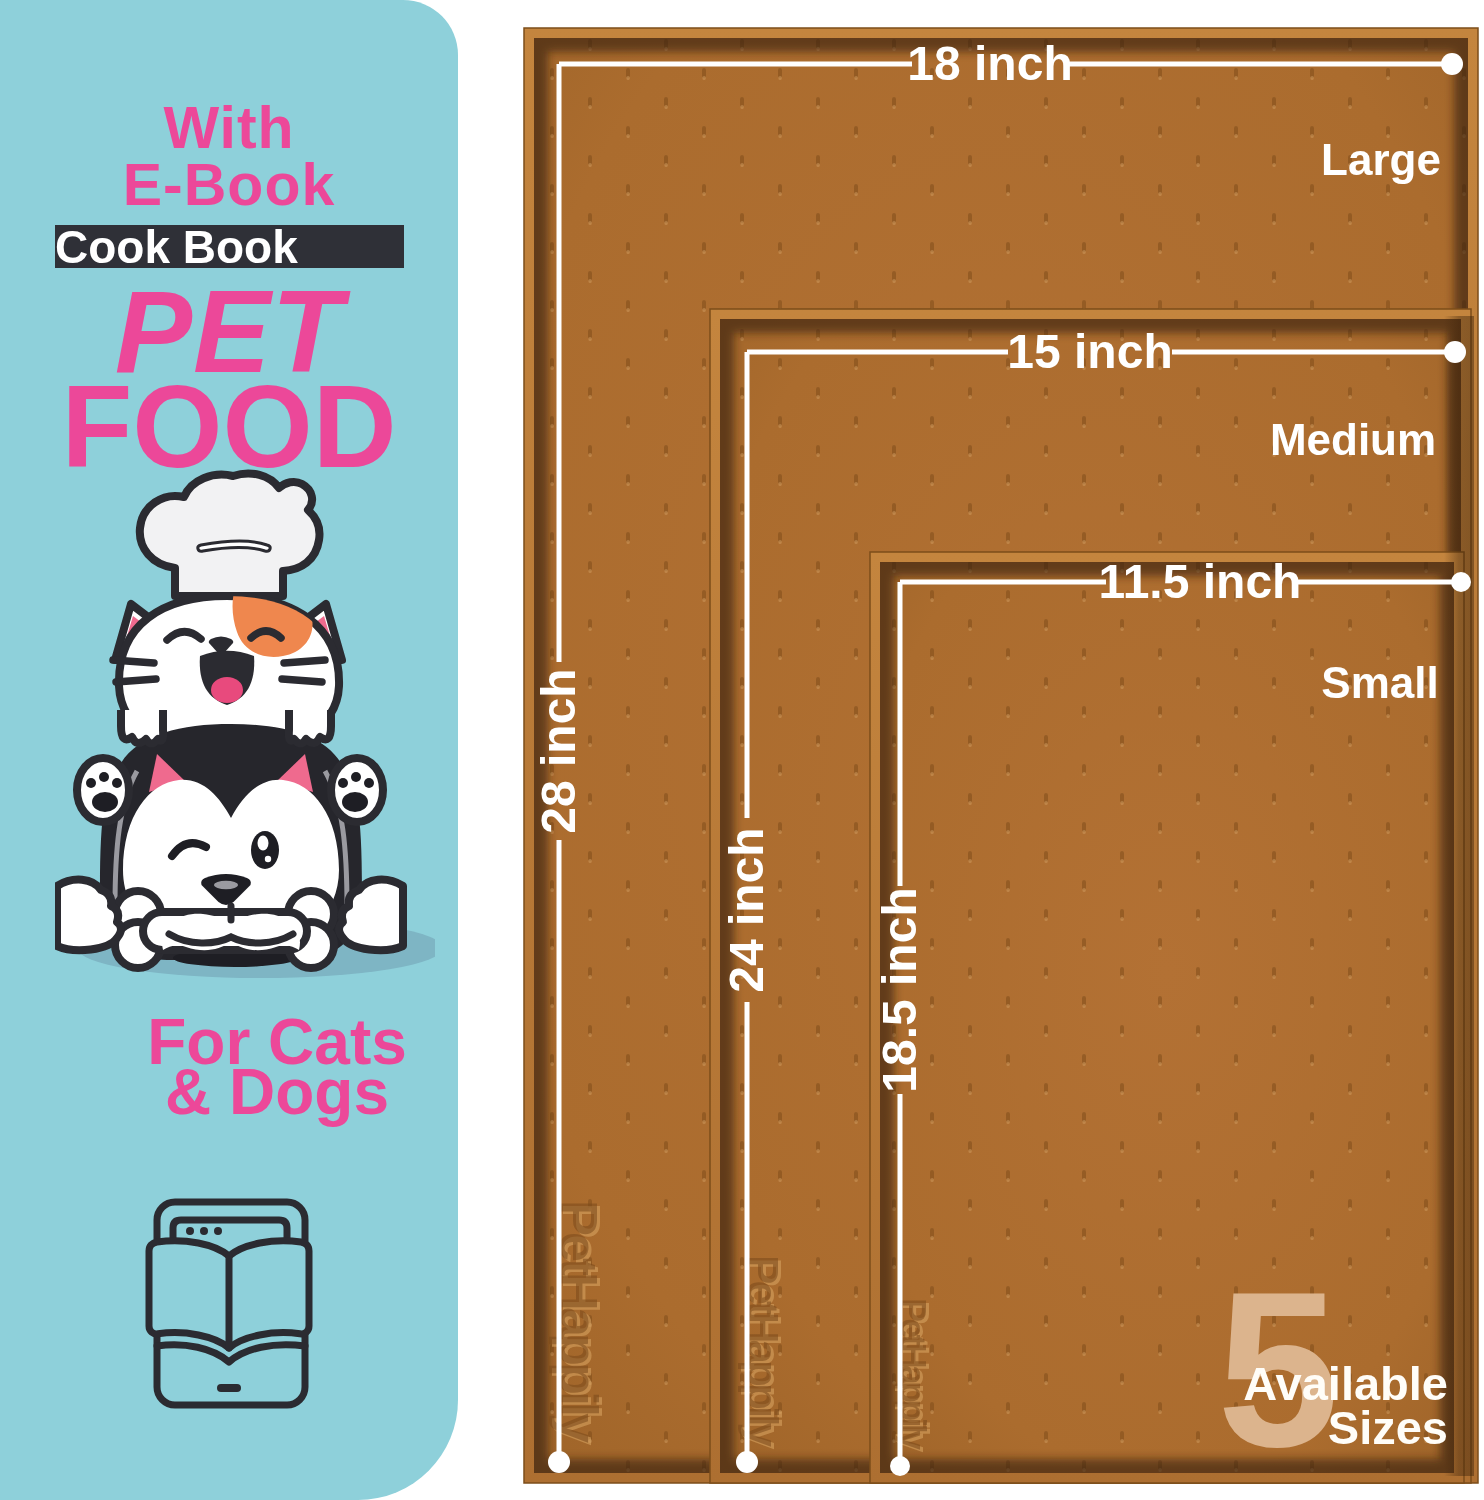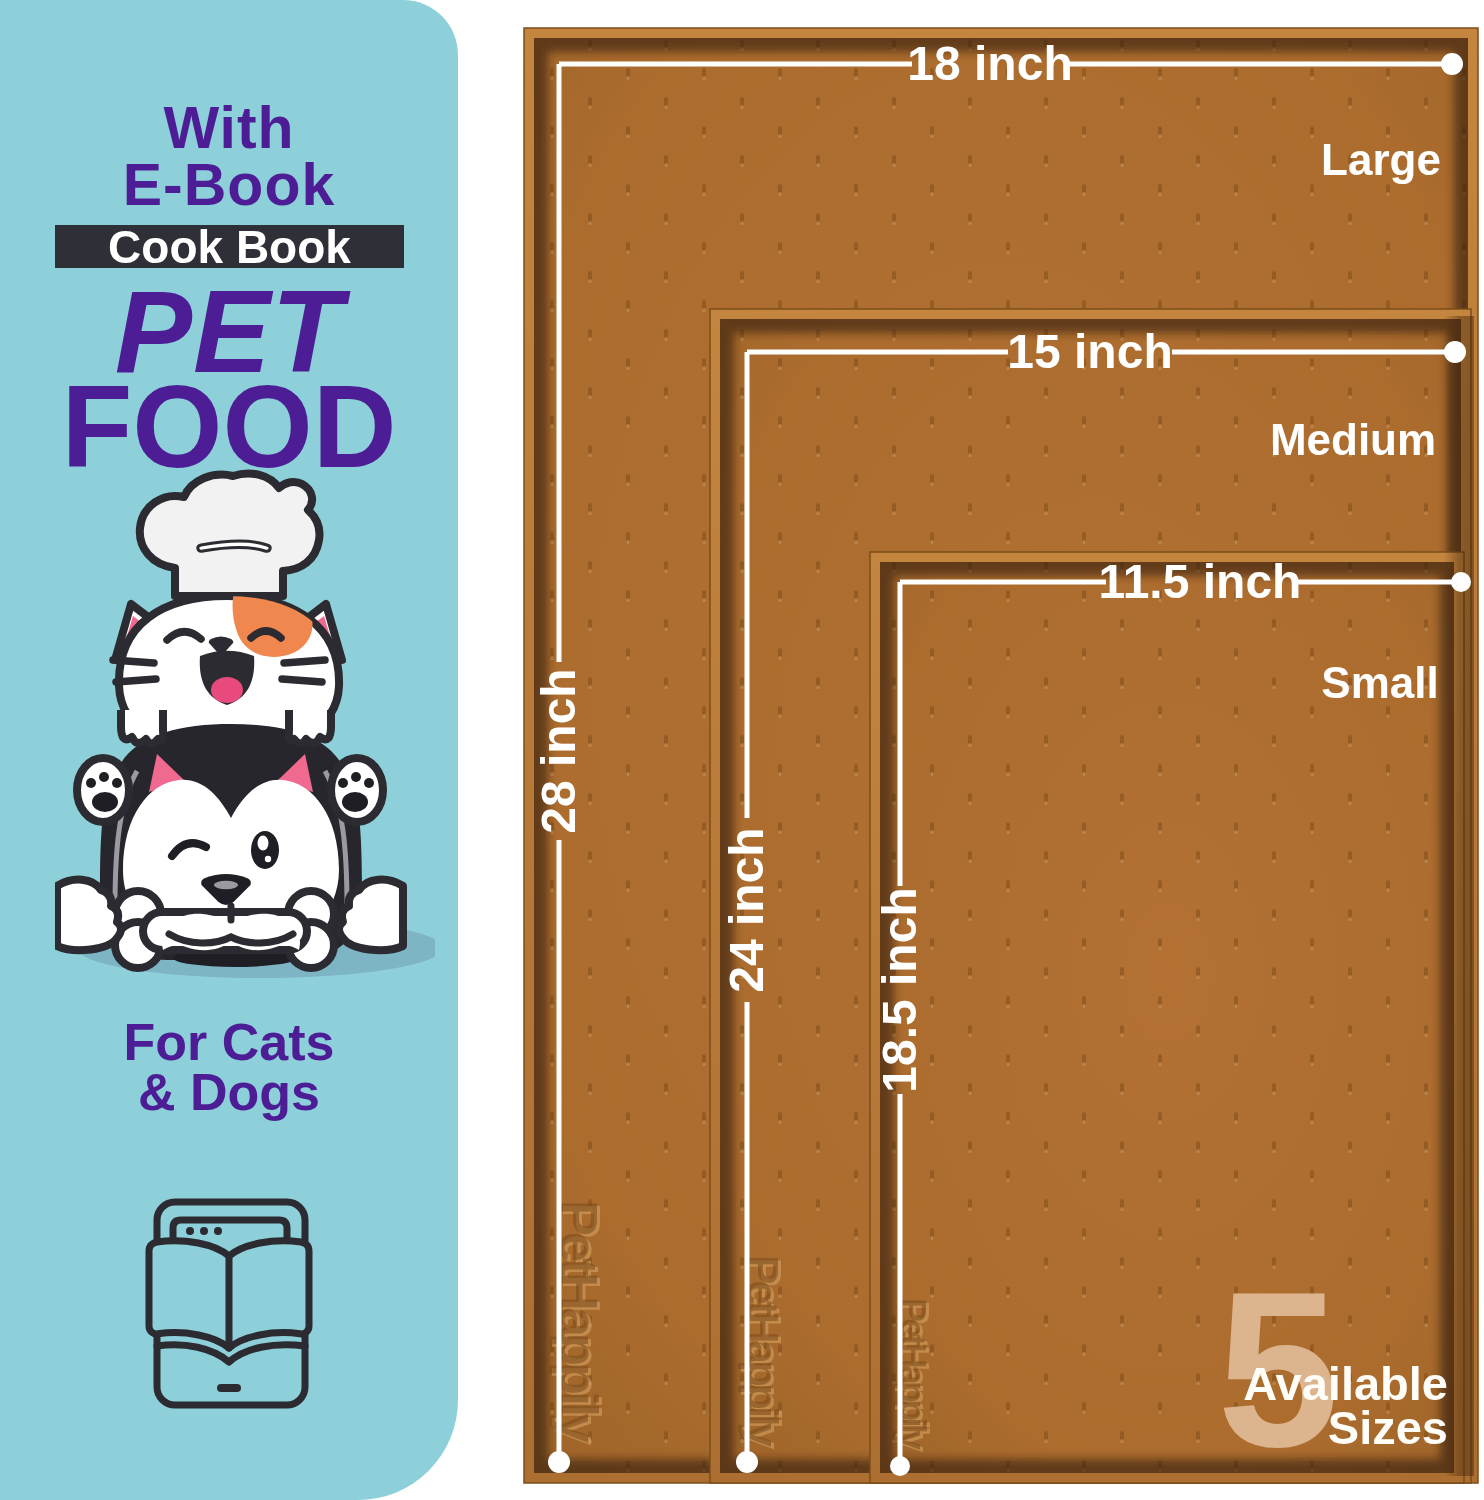--- a/index.html
+++ b/index.html
@@ -1,26 +1,26 @@
 <!DOCTYPE html>
 <html><head>
 <meta charset="utf-8">
 <style>
   html,body{margin:0;padding:0;}
   body{width:1484px;height:1500px;background:#ffffff;overflow:hidden;position:relative;
        font-family:"Liberation Sans",sans-serif;}
   .panel{position:absolute;left:0;top:0;width:458px;height:1500px;background:#8ed0da;
          border-radius:0 55px 100px 0;}
-  .t{position:absolute;color:#4c1d95;font-weight:bold;text-align:center;width:458px;left:0;}
+  .t{position:absolute;color:#ec4899;font-weight:bold;text-align:center;width:458px;left:0;}
   .with{top:100px;font-size:59px;line-height:57px;letter-spacing:1px;}
   .bar{position:absolute;left:55px;top:225px;width:349px;height:43px;background:#2f3037;
-       color:#ffffff;font-weight:bold;font-size:46px;line-height:44px;text-align:center;}
+       color:#ffffff;font-weight:bold;font-size:46px;line-height:44px;text-align:left;}
   .pet{top:282px;font-size:116px;line-height:100px;letter-spacing:1px;font-style:italic;}
   .food{top:377px;font-size:116px;line-height:100px;letter-spacing:0px;}
-  .cats{top:1017px;font-size:52px;line-height:50px;}
+  .cats{top:1017px;font-size:64px;line-height:50px;margin-left:48px;}
   svg{position:absolute;display:block;}
 </style>
 </head>
 <body>
 <div class="panel"></div>
 <div class="t with">With<br>E-Book</div>
 <div class="bar">Cook Book</div>
 <div class="t pet">PET</div>
 <div class="t food">FOOD</div>
 <div class="t cats">For Cats<br>&amp; Dogs</div>

